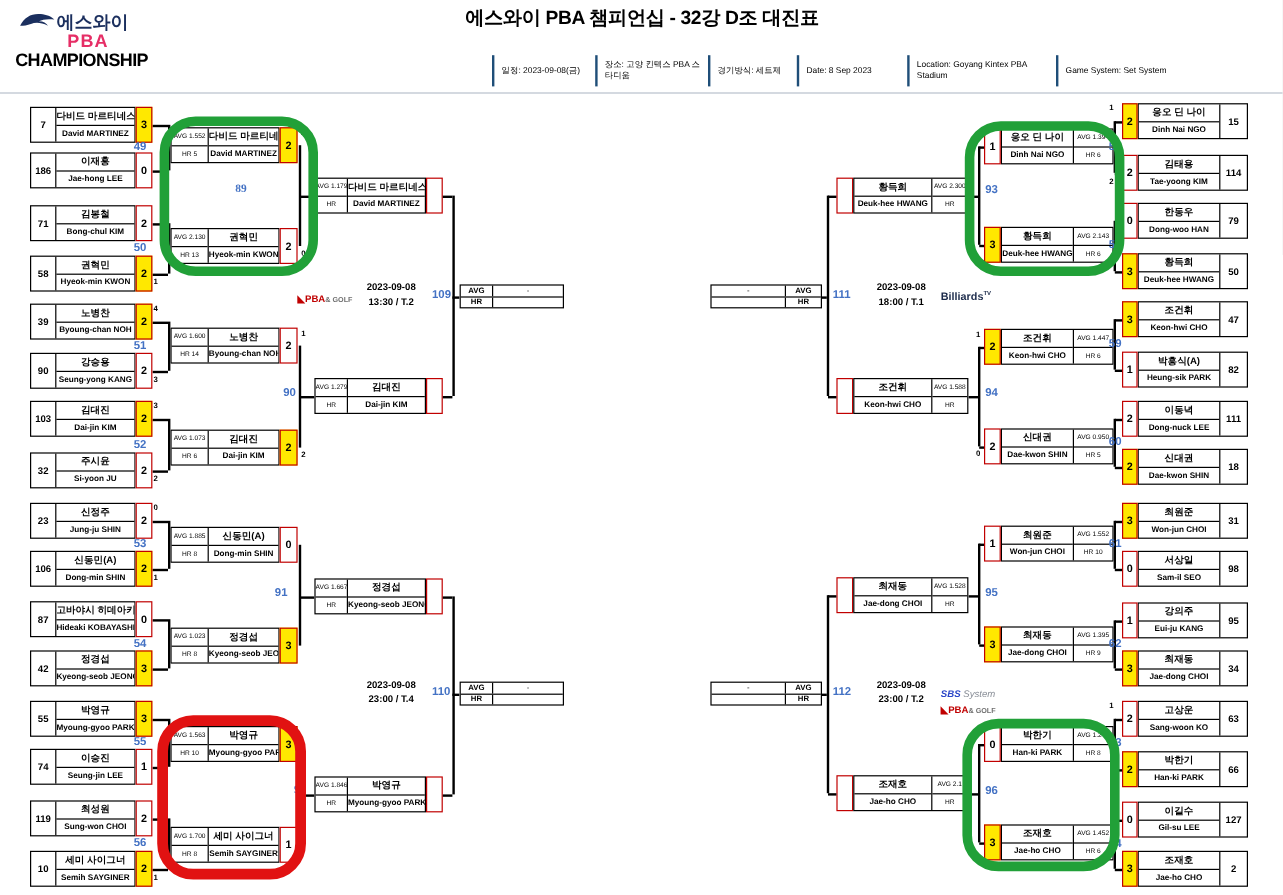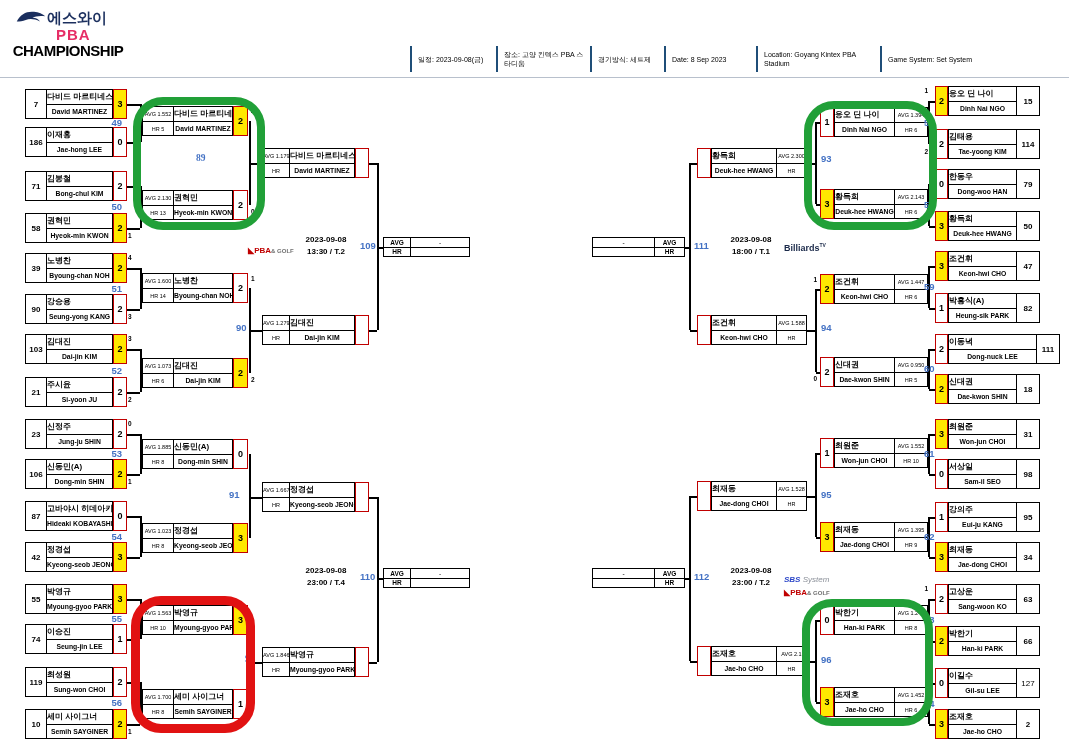--- a/index.html
+++ b/index.html
@@ -4,21 +4,21 @@
 <style>
   html,body{margin:0;padding:0;background:#e8e8e8;}
   #stage{position:relative;width:1069px;height:746px;background:#fff;overflow:hidden;
          font-family:"Liberation Sans", sans-serif;color:#000;}
   .abs{position:absolute;}
   .cen{display:flex;align-items:center;justify-content:center;}
   .box{border:1.5px solid #000;box-sizing:border-box;background:#fff;z-index:2;}
   .flexrow{display:flex;}
   .flexcol{display:flex;flex-direction:column;}
   .nk{font-size:8px;font-weight:bold;line-height:14px;height:15px;border-bottom:1px solid #000;
-      text-align:left;overflow:hidden;white-space:nowrap;}
+      text-align:center;overflow:hidden;white-space:nowrap;}
   .ne{font-size:6.8px;font-weight:bold;line-height:13px;text-align:center;overflow:hidden;white-space:nowrap;}
   .stat{font-size:5.5px;line-height:14px;height:15px;text-align:center;overflow:hidden;white-space:nowrap;}
   .statb{border-bottom:1px solid #000;}
   .score{position:absolute;border:1.5px solid #C00000;box-sizing:border-box;background:#fff;
          font-size:9px;font-weight:bold;display:flex;align-items:center;justify-content:center;z-index:3;}
   .win{background:#FFE800;}
   .mno{position:absolute;font-size:9.5px;font-weight:bold;color:#4472C4;z-index:3;}
   .aux{position:absolute;font-size:6.5px;font-weight:bold;z-index:4;}
   .line{position:absolute;background:#000;z-index:1;}
   .ring{position:absolute;z-index:6;border-radius:30px;pointer-events:none;background:transparent;}
@@ -48,20 +48,21 @@
 
   <div class="abs" style="left:16px;top:8px;width:30px;height:18px;">
     <svg width="30" height="18" viewBox="0 0 40 20">
         <path fill="#1B2F5E" d="M1 16 C6 6 14 2 24 3 C30 3.5 36 6 39 9 C31 8 26 9 22 11 C27 11 30 13 32 16 C24 12 18 12 13 14 C9 15.5 5 16 1 16 Z"></path>
       </svg>
   </div>
   <div class="logo-ko">에스와이</div>
   <div class="logo-pba">PBA</div>
   <div class="logo-ch">CHAMPIONSHIP</div>
 
+  <div class="hdr-title">에스와이 PBA 챔피언십 - 32강 D조 대진표</div>
 
   <div class="info-cell" style="left:410px;width:84px;">일정: 2023-09-08(금)</div>
   <div class="info-cell" style="left:496px;width:92px;">장소: 고양 킨텍스 PBA 스타디움</div>
   <div class="info-cell" style="left:590px;width:72px;">경기방식: 세트제</div>
   <div class="info-cell" style="left:664px;width:90px;">Date: 8 Sep 2023</div>
   <div class="info-cell" style="left:756px;width:122px;">Location: Goyang Kintex PBA Stadium</div>
   <div class="info-cell" style="left:880px;width:130px;">Game System: Set System</div>
   <div class="hline" style="top:77px;"></div>
 <div class="abs box flexrow" style="left: 25px; top: 89px; width: 88px; height: 30px;">
       <div class="cen" style="width: 20px; border-right: 1px solid rgb(0, 0, 0); font-size: 8px; font-weight: bold;">7</div>
@@ -130,21 +131,21 @@
       <div class="cen" style="width: 20px; border-right: 1px solid rgb(0, 0, 0); font-size: 8px; font-weight: bold;">103</div>
       <div class="flexcol" style="flex: 1 1 0%; min-width: 0px;">
         <div class="nk">김대진</div>
         <div class="ne">Dai-jin KIM</div>
       </div>
     </div>
     <div class="score win" style="left: 113px; top: 334px; width: 14px; height: 30px;">2</div>
     <div class="aux" style="left: 128px; top: 335px; width: 10px; text-align: left;">3</div>
     <div class="line" style="left: 127px; top: 349px; width: 13px; height: 1.5px;"></div>
     <div class="abs box flexrow" style="left: 25px; top: 377px; width: 88px; height: 30px;">
-      <div class="cen" style="width: 20px; border-right: 1px solid rgb(0, 0, 0); font-size: 8px; font-weight: bold;">21</div>
+      <div class="cen" style="width: 20px; border-right: 1px solid rgb(0, 0, 0); font-size: 8px; font-weight: bold;">32</div>
       <div class="flexcol" style="flex: 1 1 0%; min-width: 0px;">
         <div class="nk">주시윤</div>
         <div class="ne">Si-yoon JU</div>
       </div>
     </div>
     <div class="score" style="left: 113px; top: 377px; width: 14px; height: 30px;">2</div>
     <div class="aux" style="left: 128px; top: 396px; width: 10px; text-align: left;">2</div>
     <div class="line" style="left: 127px; top: 392px; width: 13px; height: 1.5px;"></div>
     <div class="line" style="left: 140px; top: 349px; width: 1.5px; height: 43px;"></div>
     <div class="mno" style="left: 96px; top: 364.5px; width: 26px; text-align: right;">52</div>
@@ -287,21 +288,21 @@
       <div class="flexcol" style="flex: 1 1 0%; min-width: 0px; border-right: 1px solid rgb(0, 0, 0);">
         <div class="nk">박흥식(A)</div>
         <div class="ne">Heung-sik PARK</div>
       </div>
       <div class="cen" style="width: 22px; font-size: 8px; font-weight: bold;">82</div>
     </div>
     <div class="line" style="left: 929px; top: 308px; width: 6px; height: 1.5px;"></div>
     <div class="line" style="left: 928px; top: 266px; width: 1.5px; height: 42px;"></div>
     <div class="mno" style="left: 924px; top: 281px; width: 26px;">59</div>
     <div class="score" style="left: 935px; top: 334px; width: 13px; height: 30px;">2</div>
-    <div class="abs box flexrow" style="left: 948px; top: 334px; width: 112px; height: 30px;">
+    <div class="abs box flexrow" style="left: 948px; top: 334px; width: 92px; height: 30px;">
       <div class="flexcol" style="flex: 1 1 0%; min-width: 0px; border-right: 1px solid rgb(0, 0, 0);">
         <div class="nk">이동녁</div>
         <div class="ne">Dong-nuck LEE</div>
       </div>
       <div class="cen" style="width: 22px; font-size: 8px; font-weight: bold;">111</div>
     </div>
     <div class="line" style="left: 929px; top: 349px; width: 6px; height: 1.5px;"></div>
     <div class="score win" style="left: 935px; top: 374px; width: 13px; height: 30px;">2</div>
     <div class="abs box flexrow" style="left: 948px; top: 374px; width: 92px; height: 30px;">
       <div class="flexcol" style="flex: 1 1 0%; min-width: 0px; border-right: 1px solid rgb(0, 0, 0);">
@@ -373,21 +374,21 @@
     </div>
     <div class="line" style="left: 929px; top: 641px; width: 6px; height: 1.5px;"></div>
     <div class="line" style="left: 928px; top: 599px; width: 1.5px; height: 42px;"></div>
     <div class="mno" style="left: 924px; top: 614px; width: 26px;">63</div>
     <div class="score" style="left: 935px; top: 668px; width: 13px; height: 30px;">0</div>
     <div class="abs box flexrow" style="left: 948px; top: 668px; width: 92px; height: 30px;">
       <div class="flexcol" style="flex: 1 1 0%; min-width: 0px; border-right: 1px solid rgb(0, 0, 0);">
         <div class="nk">이길수</div>
         <div class="ne">Gil-su LEE</div>
       </div>
-      <div class="cen" style="width: 22px; font-size: 8px; font-weight: normal; text-align: right;">127</div>
+      <div class="cen" style="width: 22px; font-size: 8px; font-weight: bold; text-align: right;">127</div>
     </div>
     <div class="line" style="left: 929px; top: 683px; width: 6px; height: 1.5px;"></div>
     <div class="score win" style="left: 935px; top: 709px; width: 13px; height: 30px;">3</div>
     <div class="abs box flexrow" style="left: 948px; top: 709px; width: 92px; height: 30px;">
       <div class="flexcol" style="flex: 1 1 0%; min-width: 0px; border-right: 1px solid rgb(0, 0, 0);">
         <div class="nk">조재호</div>
         <div class="ne">Jae-ho CHO</div>
       </div>
       <div class="cen" style="width: 22px; font-size: 8px; font-weight: bold;">2</div>
     </div>

